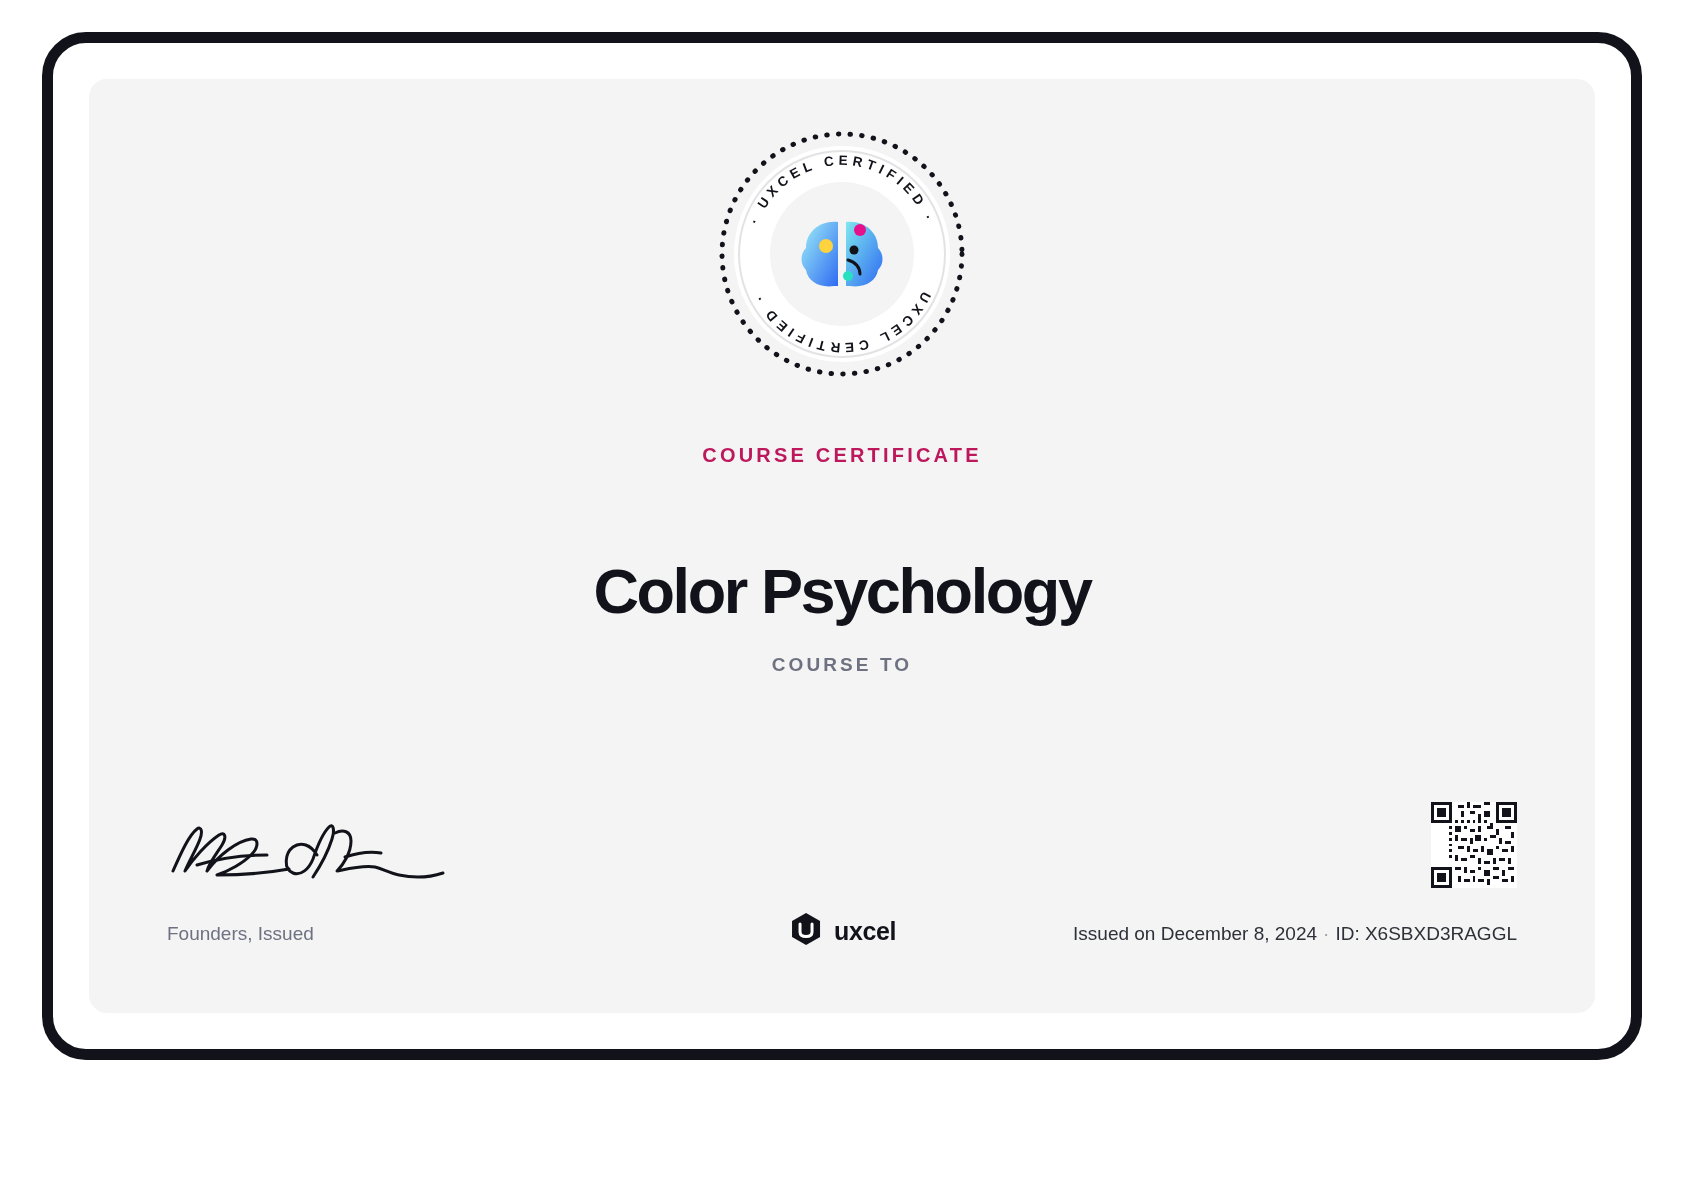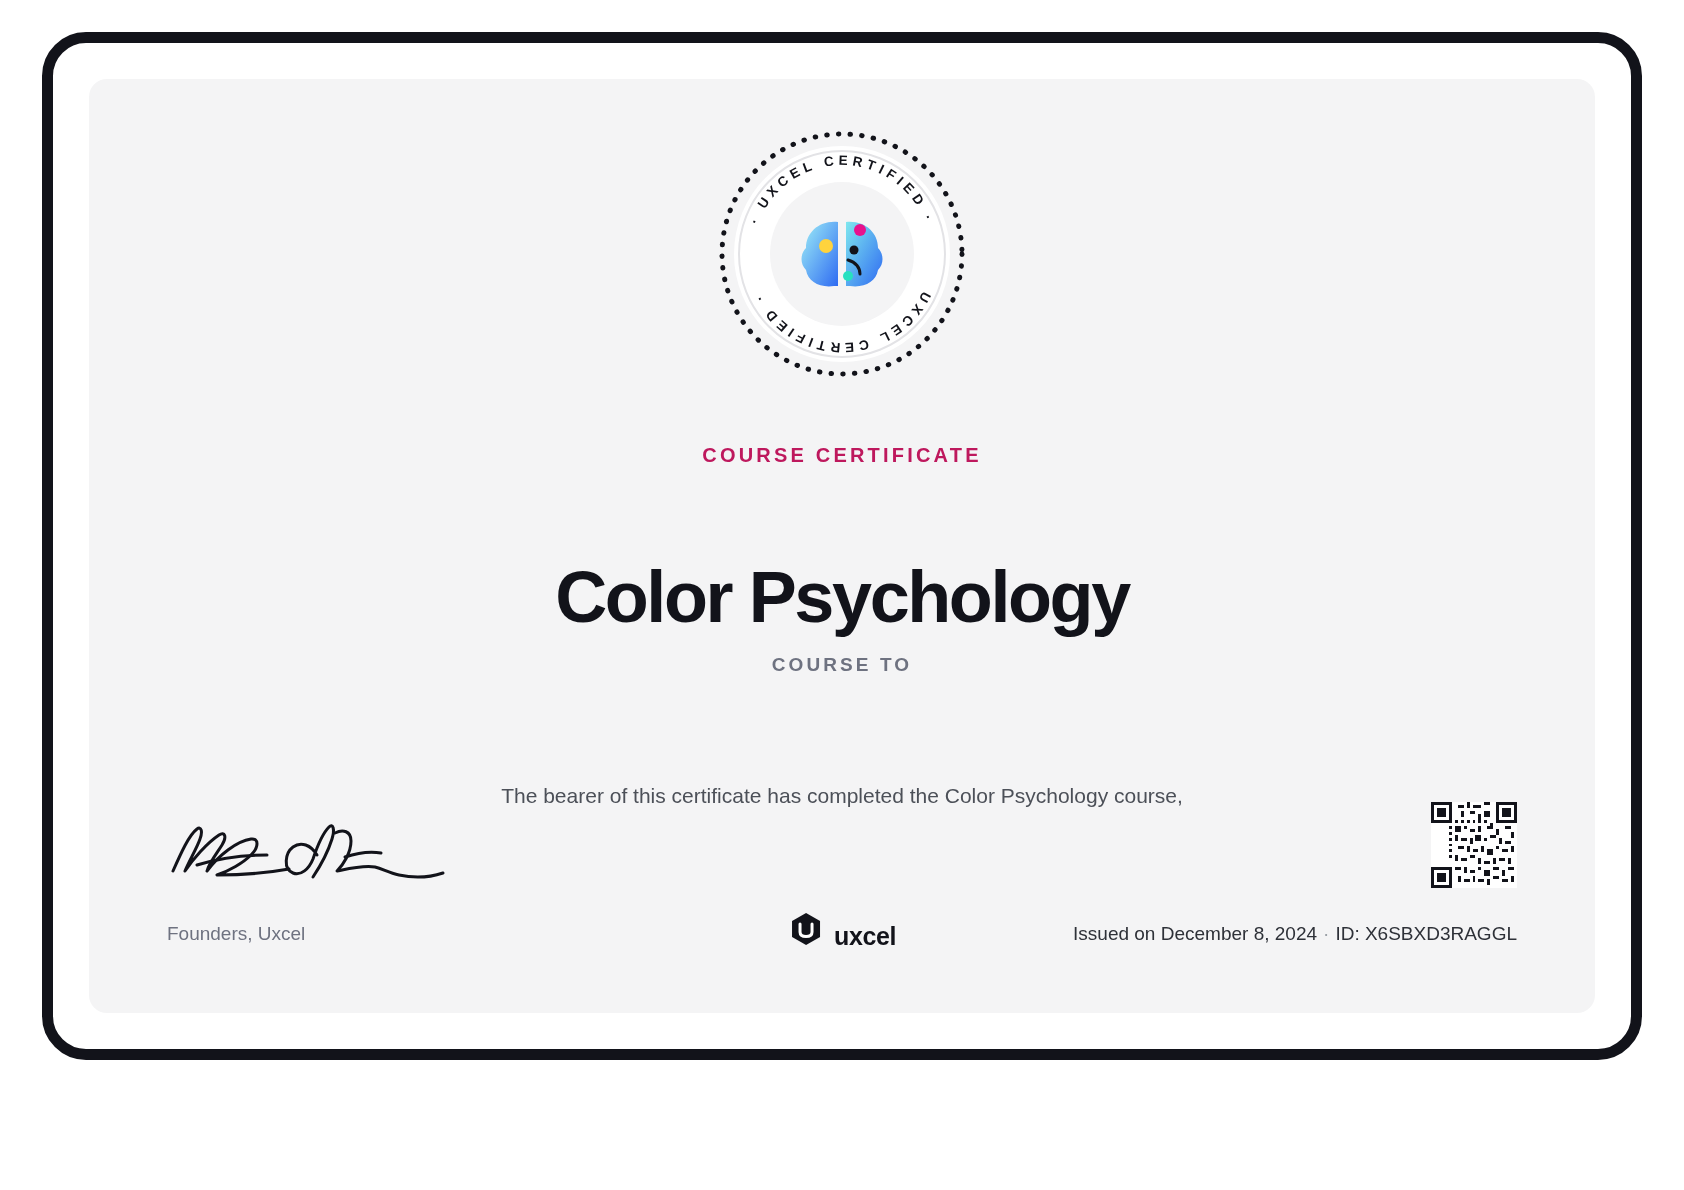--- a/index.html
+++ b/index.html
@@ -59,21 +59,21 @@
     letter-spacing: 3.2px;
     color: #be185d;
   }
 
   .course-title {
     position: absolute;
     top: 415px;
     left: 0;
     width: 100%;
     text-align: center;
-    font-size: 72px;
+    font-size: 63px;
     line-height: 110px;
     font-weight: bold;
     letter-spacing: -2.4px;
     color: #12131a;
   }
 
   .issued-to-label {
     position: absolute;
     top: 575px;
     left: 0;
@@ -123,21 +123,21 @@
     font-size: 19px;
     color: #6e7280;
   }
 
   .brand {
     position: absolute;
     left: 50%;
     bottom: 62px;
     transform: translateX(-50%);
     display: flex;
-    align-items: flex-end;
+    align-items: center;
     gap: 10px;
   }
   .brand-name {
     font-size: 25px;
     font-weight: bold;
     color: #12131a;
     letter-spacing: -0.4px;
   }
 
   .issue-info {
@@ -204,35 +204,34 @@
           <path d="M 6 6 C 14 8 18 14 18 20" stroke="#12131a" stroke-width="3" fill="none" stroke-linecap="round"></path>
         </g>
       </svg>
     </div>
 
     <div class="kicker">COURSE CERTIFICATE</div>
     <h1 class="course-title">Color Psychology</h1>
     <div class="issued-to-label">COURSE TO</div>
 
     <div class="description">
-      <div>The bearer of this certificate has completed the Color Psychology course,</div>
     </div>
 
     <div class="signature">
       <svg width="290" height="80" viewBox="0 0 290 80" xmlns="http://www.w3.org/2000/svg">
         <g fill="none" stroke="#12131a" stroke-width="3" stroke-linecap="round" stroke-linejoin="round">
           <path d="M6 56 C 14 38 22 20 30 14 C 34 11 36 16 33 24 C 30 33 22 46 18 56 C 26 44 40 28 52 20 C 58 16 60 22 55 30 C 50 38 42 48 40 56 C 52 40 70 26 84 24 C 92 23 92 32 84 40 C 76 48 62 56 50 60 C 70 60 100 58 122 54"></path>
           <path d="M 30 50 C 50 44 74 40 100 40"></path>
           <path d="M 150 40 C 144 30 134 26 126 32 C 118 38 116 54 126 58 C 134 61 142 54 146 44 C 150 32 156 18 162 12 C 166 8 168 14 165 24 C 160 40 150 56 146 62"></path>
           <path d="M 168 18 C 176 14 184 16 184 26 C 184 38 176 50 170 56 C 180 54 196 50 208 52 C 216 54 222 58 232 60 C 250 64 264 62 276 58"></path>
           <path d="M 178 42 C 190 38 202 36 214 38"></path>
         </g>
       </svg>
     </div>
-    <div class="founders">Founders, Uxcel</div>
+    <div class="founders">Founders, Issued</div>
 
     <div class="brand">
       <span>
         <svg width="36" height="36" viewBox="0 0 36 36" xmlns="http://www.w3.org/2000/svg">
           <path d="M18 2 L32 10 L32 26 L18 34 L4 26 L4 10 Z" fill="#12131a"></path>
           <path d="M12 13 L12 21 C12 24 14 25.5 18 25.5 C22 25.5 24 24 24 21 L24 13" fill="none" stroke="#ffffff" stroke-width="3" stroke-linecap="round"></path>
         </svg>
       </span>
       <span class="brand-name">uxcel</span>
     </div>

